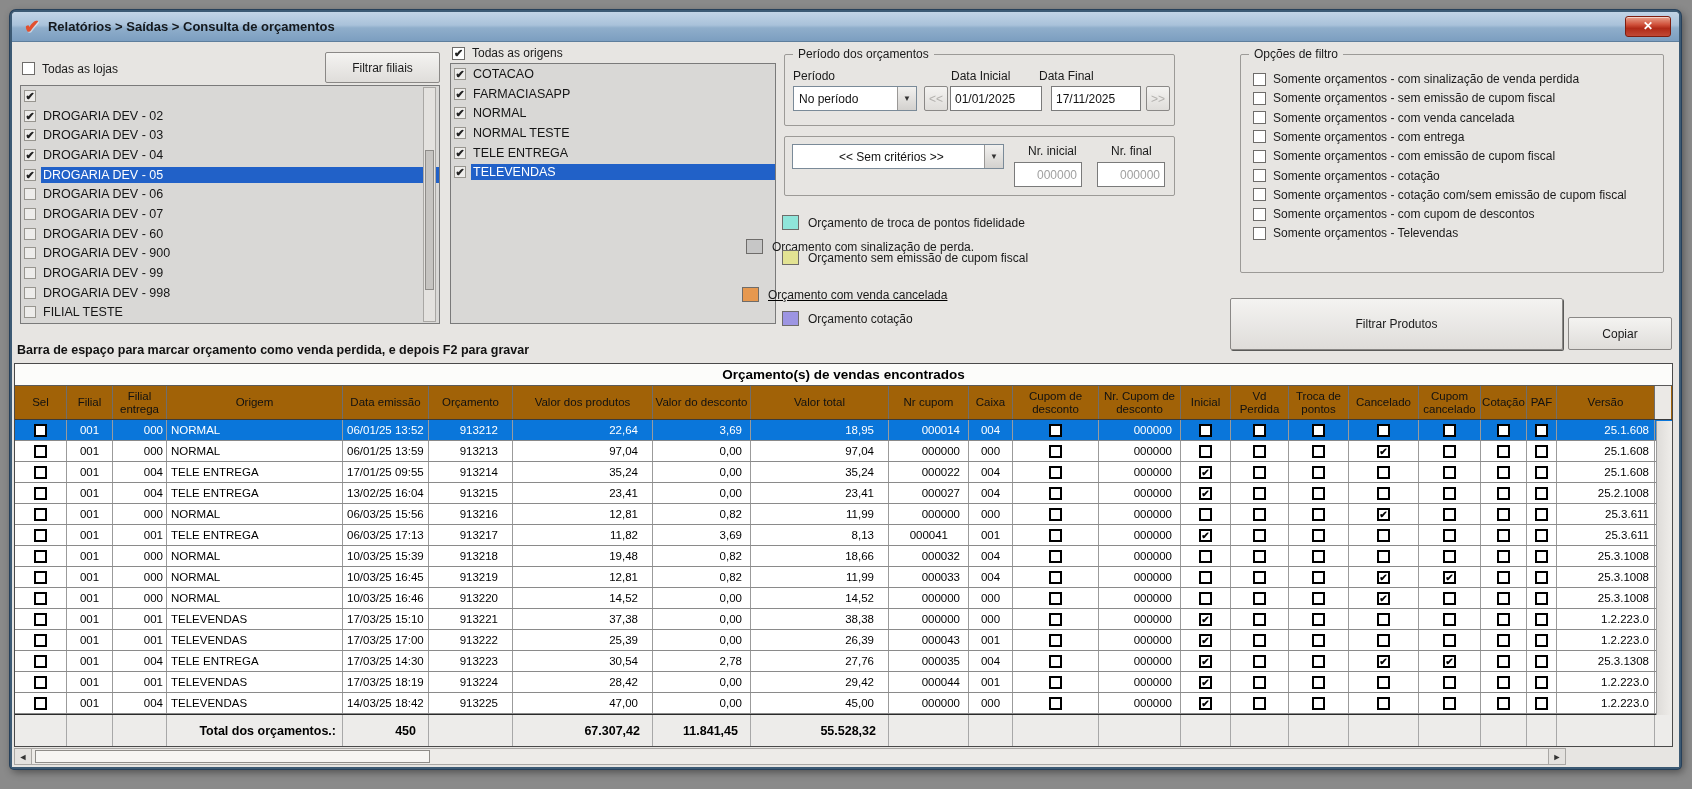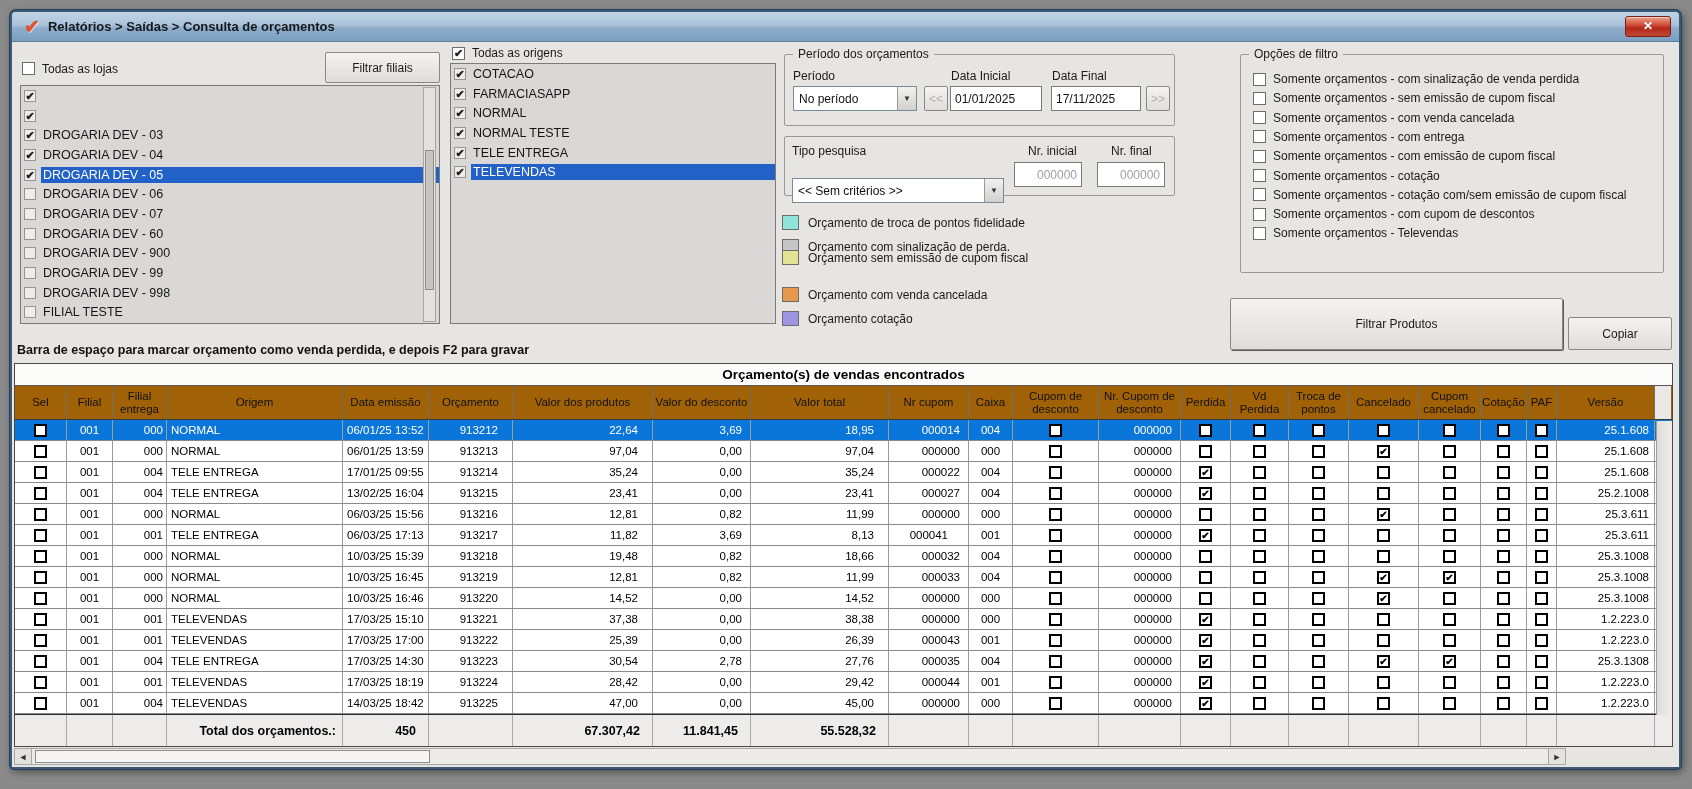--- a/index.html
+++ b/index.html
@@ -98,20 +98,21 @@
       <span class="cbx" id="all-stores-cb"></span>
       <span class="lbl" style="position:static;margin-left:7px;">Todas as lojas</span>
     </div>
     <div class="btn" style="left:313px;top:10px;width:115px;height:31px;">Filtrar filiais</div>
     <div class="listbox" style="left:8px;top:43px;width:420px;height:239px;" id="stores-listbox">
         <div class="list-item">
           <span class="lcb">✔</span>
         </div>
         <div class="list-item">
           <span class="lcb">✔</span>
+          <span class="ltxt">DROGARIA DEV - 02</span>
         </div>
         <div class="list-item">
           <span class="lcb">✔</span>
           <span class="ltxt">DROGARIA DEV - 03</span>
         </div>
         <div class="list-item">
           <span class="lcb">✔</span>
           <span class="ltxt">DROGARIA DEV - 04</span>
         </div>
         <div class="list-item selected">
@@ -185,28 +186,28 @@
     <div class="groupbox" style="left:772px;top:12px;width:391px;height:72px;">
       <span class="grouplabel">Período dos orçamentos</span>
       <span class="lbl" style="left:8px;top:14px;">Período</span>
       <div class="combo" style="left:8px;top:31px;width:124px;height:25px;">
         <span class="txt">No período</span>
         <span class="arrow">▼</span>
       </div>
       <div class="btn" style="left:139px;top:31px;width:24px;height:25px;color:#B3B1AE;">&lt;&lt;</div>
       <span class="lbl" style="left:166px;top:14px;">Data Inicial</span>
       <input class="field" style="left: 165px; top: 31px; width: 92px; height: 25px;" value="01/01/2025">
-      <span class="lbl" style="left:267px;top:14px;">Data Final</span>
+      <span class="lbl" style="left:254px;top:14px;">Data Final</span>
       <input class="field" style="left: 266px; top: 31px; width: 90px; height: 25px;" value="17/11/2025">
       <div class="btn" style="left:361px;top:31px;width:24px;height:25px;color:#B3B1AE;">&gt;&gt;</div>
     </div>
 
     <div class="groupbox" style="left:772px;top:94px;width:391px;height:60px;">
       <span class="lbl" style="left:7px;top:7px;">Tipo pesquisa</span>
-      <div class="combo" style="left:7px;top:41px;width:212px;height:25px;">
+      <div class="combo" style="left:7px;top:7px;width:212px;height:25px;padding-left:41px;">
         <span class="txt">&lt;&lt; Sem critérios &gt;&gt;</span>
         <span class="arrow">▼</span>
       </div>
       <span class="lbl" style="left:243px;top:7px;">Nr. inicial</span>
       <input class="field" style="left: 229px; top: 25px; width: 68px; height: 25px; color: rgb(160, 160, 160); text-align: right;" value="000000">
       <span class="lbl" style="left:326px;top:7px;">Nr. final</span>
       <input class="field" style="left: 312px; top: 25px; width: 68px; height: 25px; color: rgb(160, 160, 160); text-align: right;" value="000000">
     </div>
 
     <div id="legend"></div>
@@ -267,21 +268,21 @@
           <div class="hc" style="width: 176px;">Origem</div>
           <div class="hc" style="width: 86px;">Data emissão</div>
           <div class="hc" style="width: 84px;">Orçamento</div>
           <div class="hc" style="width: 140px;">Valor dos produtos</div>
           <div class="hc" style="width: 98px;">Valor do desconto</div>
           <div class="hc" style="width: 138px;">Valor total</div>
           <div class="hc" style="width: 80px;">Nr cupom</div>
           <div class="hc" style="width: 44px;">Caixa</div>
           <div class="hc" style="width: 86px;">Cupom de desconto</div>
           <div class="hc" style="width: 82px;">Nr. Cupom de desconto</div>
-          <div class="hc" style="width: 50px;">Perdida</div>
+          <div class="hc" style="width: 50px;">Inicial</div>
           <div class="hc" style="width: 58px;">Vd Perdida</div>
           <div class="hc" style="width: 60px;">Troca de pontos</div>
           <div class="hc" style="width: 70px;">Cancelado</div>
           <div class="hc" style="width: 62px;">Cupom cancelado</div>
           <div class="hc" style="width: 46px;">Cotação</div>
           <div class="hc" style="width: 30px;">PAF</div>
           <div class="hc" style="width: 98px;">Versão</div>
           <div class="hcorner"></div>
         </div>
       <div id="grid-rows">
@@ -889,29 +890,29 @@
     <div class="hscroll">
       <div class="harrow">◄</div>
       <div class="hthumb"></div>
       <div class="harrow right" style="margin-left:auto;">►</div>
     </div>
 
   <div class="legend-row" style="left: 770px; top: 173px;">
         <span class="legend-swatch" style="background: rgb(143, 229, 218);"></span>
         <span class="legend-txt">Orçamento de troca de pontos fidelidade</span>
       </div>
-      <div class="legend-row" style="left: 770px; top: 197px;">
+      <div class="legend-row" style="left: 734px; top: 197px;">
         <span class="legend-swatch" style="background: rgb(198, 198, 198);"></span>
         <span class="legend-txt">Orçamento com sinalização de perda.</span>
       </div>
       <div class="legend-row" style="left: 770px; top: 208px;">
         <span class="legend-swatch" style="background: rgb(227, 227, 147);"></span>
         <span class="legend-txt">Orçamento sem emissão de cupom fiscal</span>
       </div>
-      <div class="legend-row" style="left: 770px; top: 245px;">
+      <div class="legend-row" style="left: 730px; top: 245px; text-decoration: underline;">
         <span class="legend-swatch" style="background: rgb(230, 152, 79);"></span>
         <span class="legend-txt">Orçamento com venda cancelada</span>
       </div>
       <div class="legend-row" style="left: 770px; top: 269px;">
         <span class="legend-swatch" style="background: rgb(157, 149, 226);"></span>
         <span class="legend-txt">Orçamento cotação</span>
       </div>
     </div>
 </div>
 

